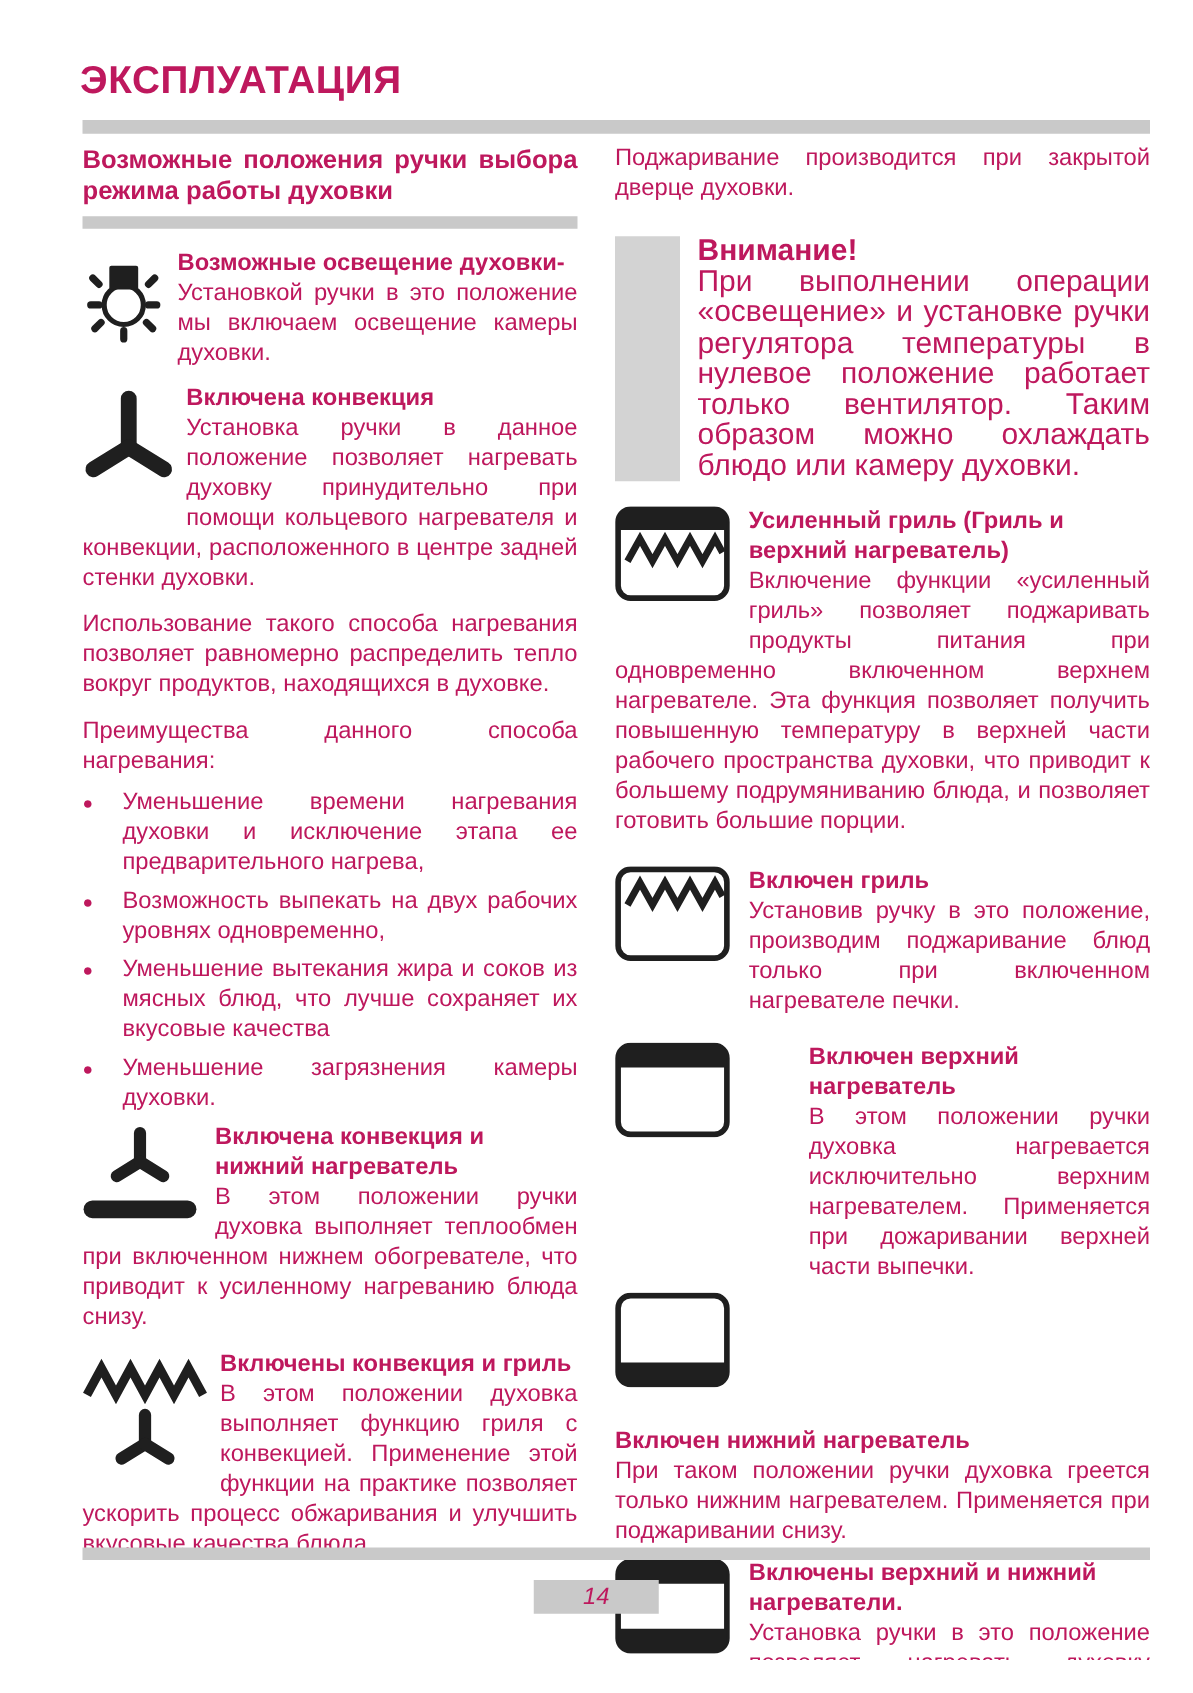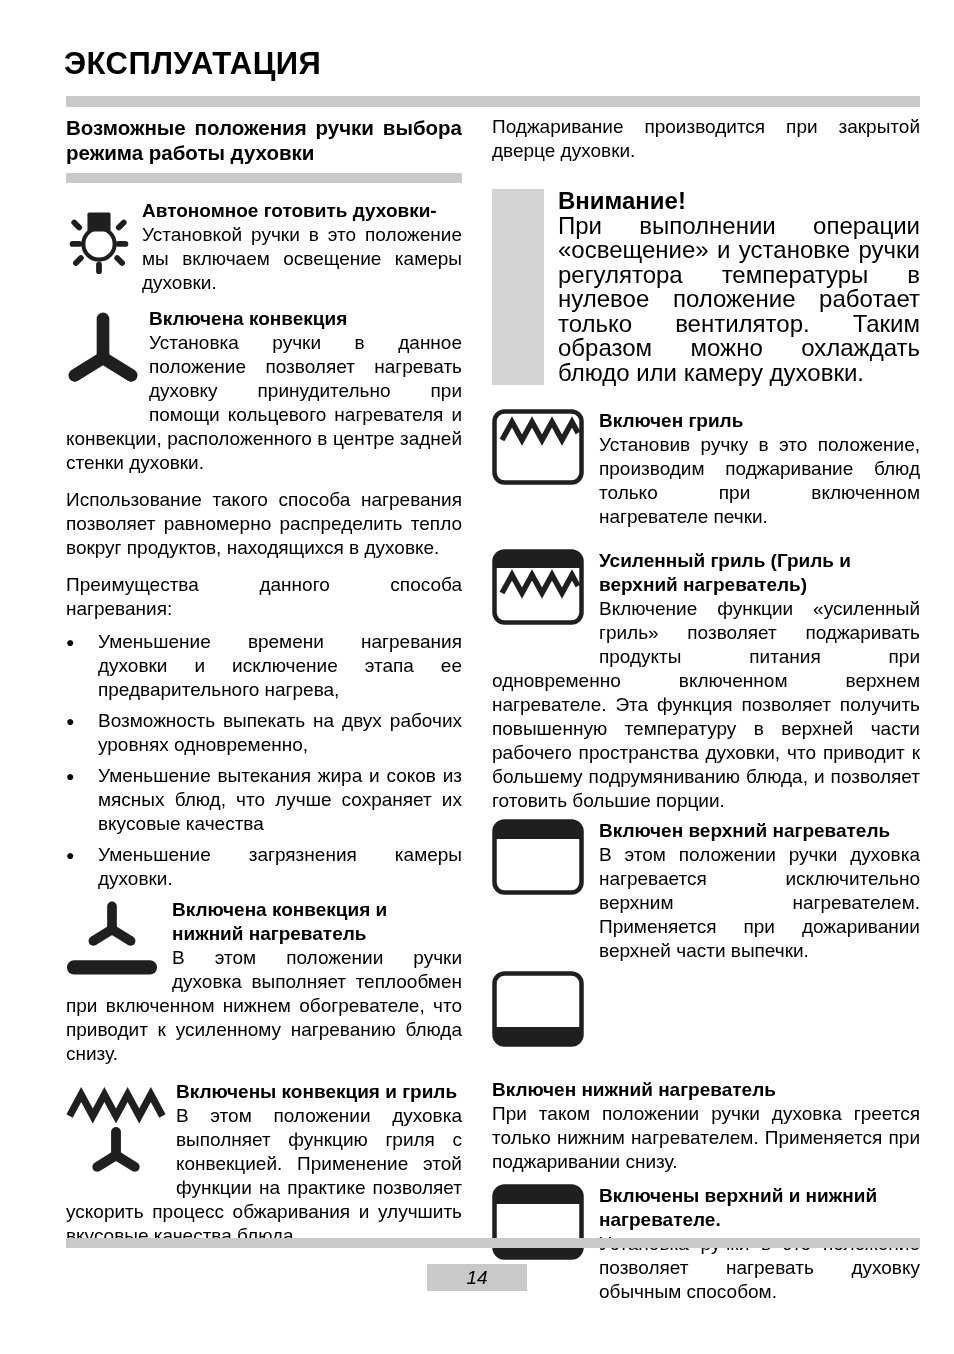--- a/index.html
+++ b/index.html
@@ -1,18 +1,18 @@
 <!DOCTYPE html>
 <html lang="ru"><head>
 <meta charset="utf-8">
 <style>
   html,body{margin:0;padding:0;background:#fff;}
   .page{
     position:relative;width:954px;height:1328px;overflow:hidden;background:#fff;
-    font-family:"Liberation Sans", sans-serif;color:#000000;
+    font-family:"Liberation Sans", sans-serif;color:#be185d;
   }
   .title{
     margin:0;padding:46px 0 0 64px;font-size:31px;font-weight:700;letter-spacing:0.5px;
   }
   .rule{background:#c9c9c9;}
   .rule-top{margin:14px 34px 0 66px;height:11px;}
   .columns{display:flex;gap:30px;padding:6px 34px 0 66px;}
   .col-left{width:396px;flex:0 0 396px;}
   .col-right{width:428px;flex:0 0 428px;}
   .col-heading{
@@ -45,21 +45,21 @@
   .icon-convgrill{width:100px;height:104px;margin-right:10px;margin-bottom:16px;}
   .icon-intensegrill{width:92px;height:76px;margin-right:15px;margin-bottom:26px;}
   
   .intro{margin-top:2px;}
   .warning{display:flex;margin-top:26px;}
   .warning-marker{flex:0 0 52px;background:#d3d3d3;margin-right:14px;}
   .warning-text{flex:1 1 auto;font-size:24px;line-height:24.5px;}
   .warning-body{text-align:justify;}
   .m-grill{margin-top:24px;}
   .m-intensegrill{margin-top:20px;}
-  .m-topheat{margin-top:6px;}
+  .m-topheat{margin-top:21px;gap:48px;}
   .m-bottomheat{margin-top:8px;flex-direction:column;}
   .m-topbottom{margin-top:10px;}
   .mode-icon svg{display:block;}
   
   .footer-rule{position:absolute;left:66px;width:854px;height:10px;bottom:80px;background:#c9c9c9;}
   .page-num-box{
     position:absolute;left:427px;bottom:37px;width:100px;height:27px;background:#c9c9c9;
     display:flex;align-items:center;justify-content:center;
     font-size:19px;font-style:italic;
   }
@@ -88,21 +88,21 @@
               <line x1="18" y1="67" x2="12" y2="73"></line>
               <line x1="62" y1="67" x2="68" y2="73"></line>
               <line x1="16" y1="30" x2="10" y2="24"></line>
               <line x1="64" y1="30" x2="70" y2="24"></line>
             </g>
             <circle cx="40" cy="50" r="19" stroke="#1f1f1f" stroke-width="5" fill="#fff"></circle>
             <rect x="26" y="12" width="28" height="23" rx="2" fill="#1f1f1f"></rect>
           </svg>
         </div>
         <div class="mode-text">
-          <div class="mode-heading">Автономное готовить духовки-</div>
+          <div class="mode-heading">Возможные освещение духовки-</div>
           <div class="mode-body">Установкой ручки в это положение мы включаем освещение камеры духовки.</div>
         </div>
       </div>
 
       <div class="mode mode-wrap m-conv">
         <div class="mode-icon float-icon icon-conv">
           <svg width="74" height="94" viewBox="0 0 76 96" fill="none">
             <g stroke="#1f1f1f" stroke-width="13" stroke-linecap="round">
               <line x1="38" y1="52" x2="38" y2="12"></line>
               <line x1="38" y1="52" x2="9" y2="70"></line>
@@ -171,45 +171,45 @@
       <p class="para intro">Поджаривание производится при закрытой дверце духовки.</p>
 
       <div class="warning">
         <div class="warning-marker"></div>
         <div class="warning-text">
           <div class="mode-heading">Внимание!</div>
           <div class="warning-body">При выполнении операции «освещение» и установке ручки регулятора температуры в нулевое положение работает только вентилятор. Таким образом можно охлаждать блюдо или камеру духовки.</div>
         </div>
       </div>
 
+      <div class="mode mode-wrap m-intensegrill">
+        <div class="mode-icon float-icon icon-intensegrill">
+          <svg width="92" height="76" viewBox="0 0 92 76" fill="none">
+            <rect x="2.5" y="2.5" width="87" height="71" rx="10" stroke="#1f1f1f" stroke-width="4.5"></rect>
+            <path d="M2.5,19 L2.5,12 Q2.5,2.5 12,2.5 L80,2.5 Q89.5,2.5 89.5,12 L89.5,19 Z" fill="#1f1f1f"></path>
+            <polyline points="10,44 20,26 30,44 40,26 50,44 60,26 70,44 80,26 86,37" stroke="#1f1f1f" stroke-width="5.5" fill="none"></polyline>
+          </svg>
+        </div>
+        <div class="mode-heading">Усиленный гриль (Гриль  и верхний нагреватель)</div>
+        <div class="mode-body">Включение функции «усиленный гриль» позволяет поджаривать продукты питания при одновременно включенном верхнем нагревателе. Эта функция позволяет получить повышенную температуру в верхней части рабочего пространства духовки, что приводит к большему подрумяниванию блюда, и позволяет готовить большие порции.</div>
+      </div>
+
       <div class="mode mode-flex m-grill">
         <div class="mode-icon gutter-right">
           <svg width="92" height="76" viewBox="0 0 92 76" fill="none">
             <rect x="2.5" y="2.5" width="87" height="71" rx="10" stroke="#1f1f1f" stroke-width="4.5"></rect>
             <polyline points="10,31 20,13 30,31 40,13 50,31 60,13 70,31 80,13 86,24" stroke="#1f1f1f" stroke-width="5.5" fill="none"></polyline>
           </svg>
         </div>
         <div class="mode-text">
           <div class="mode-heading">Включен гриль</div>
           <div class="mode-body">Установив ручку в это положение, производим поджаривание блюд только при включенном нагревателе печки.</div>
         </div>
       </div>
 
-      <div class="mode mode-wrap m-intensegrill">
-        <div class="mode-icon float-icon icon-intensegrill">
-          <svg width="92" height="76" viewBox="0 0 92 76" fill="none">
-            <rect x="2.5" y="2.5" width="87" height="71" rx="10" stroke="#1f1f1f" stroke-width="4.5"></rect>
-            <path d="M2.5,19 L2.5,12 Q2.5,2.5 12,2.5 L80,2.5 Q89.5,2.5 89.5,12 L89.5,19 Z" fill="#1f1f1f"></path>
-            <polyline points="10,44 20,26 30,44 40,26 50,44 60,26 70,44 80,26 86,37" stroke="#1f1f1f" stroke-width="5.5" fill="none"></polyline>
-          </svg>
-        </div>
-        <div class="mode-heading">Усиленный гриль (Гриль  и верхний нагреватель)</div>
-        <div class="mode-body">Включение функции «усиленный гриль» позволяет поджаривать продукты питания при одновременно включенном верхнем нагревателе. Эта функция позволяет получить повышенную температуру в верхней части рабочего пространства духовки, что приводит к большему подрумяниванию блюда, и позволяет готовить большие порции.</div>
-      </div>
-
       <div class="mode mode-flex m-topheat">
         <div class="mode-icon gutter-right">
           <svg width="92" height="76" viewBox="0 0 92 76" fill="none">
             <rect x="2.5" y="2.5" width="87" height="71" rx="10" stroke="#1f1f1f" stroke-width="4.5"></rect>
             <path d="M2.5,20 L2.5,12 Q2.5,2.5 12,2.5 L80,2.5 Q89.5,2.5 89.5,12 L89.5,20 Z" fill="#1f1f1f"></path>
           </svg>
         </div>
         <div class="mode-text">
           <div class="mode-heading">Включен верхний нагреватель</div>
           <div class="mode-body">В этом положении ручки духовка нагревается исключительно верхним нагревателем. Применяется при дожаривании верхней части выпечки.</div>
@@ -231,21 +231,21 @@
 
       <div class="mode mode-flex m-topbottom">
         <div class="mode-icon gutter-right">
           <svg width="92" height="76" viewBox="0 0 92 76" fill="none">
             <rect x="2.5" y="2.5" width="87" height="71" rx="10" stroke="#1f1f1f" stroke-width="4.5"></rect>
             <path d="M2.5,20 L2.5,12 Q2.5,2.5 12,2.5 L80,2.5 Q89.5,2.5 89.5,12 L89.5,20 Z" fill="#1f1f1f"></path>
             <path d="M2.5,56 L2.5,64 Q2.5,73.5 12,73.5 L80,73.5 Q89.5,73.5 89.5,64 L89.5,56 Z" fill="#1f1f1f"></path>
           </svg>
         </div>
         <div class="mode-text">
-          <div class="mode-heading">Включены верхний и нижний нагревателе.</div>
+          <div class="mode-heading">Включены верхний и нижний нагреватели.</div>
           <div class="mode-body">Установка ручки в это положение позволяет нагревать духовку обычным способом.</div>
         </div>
       </div>
     </div>
   </div>
 
   <div class="footer-rule"></div>
   <div class="page-num-box">
     <span>14</span>
   </div>

